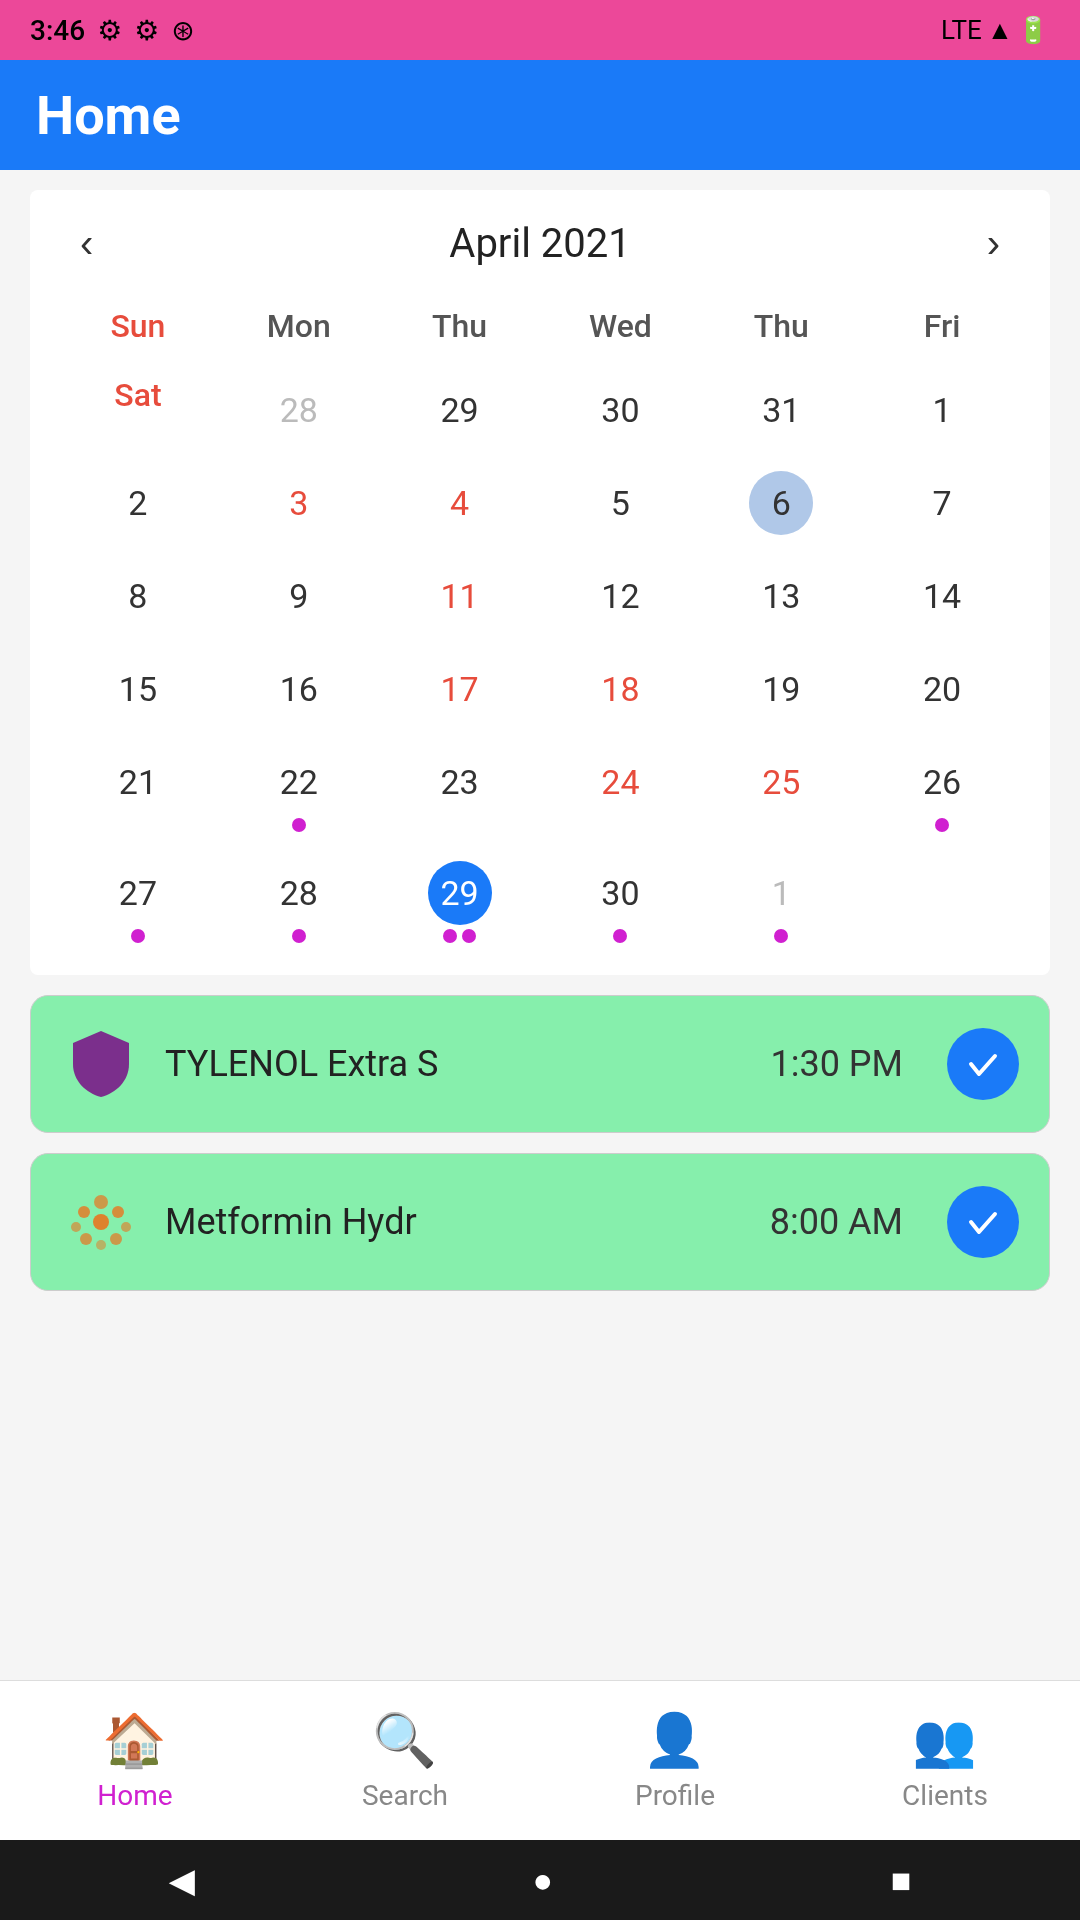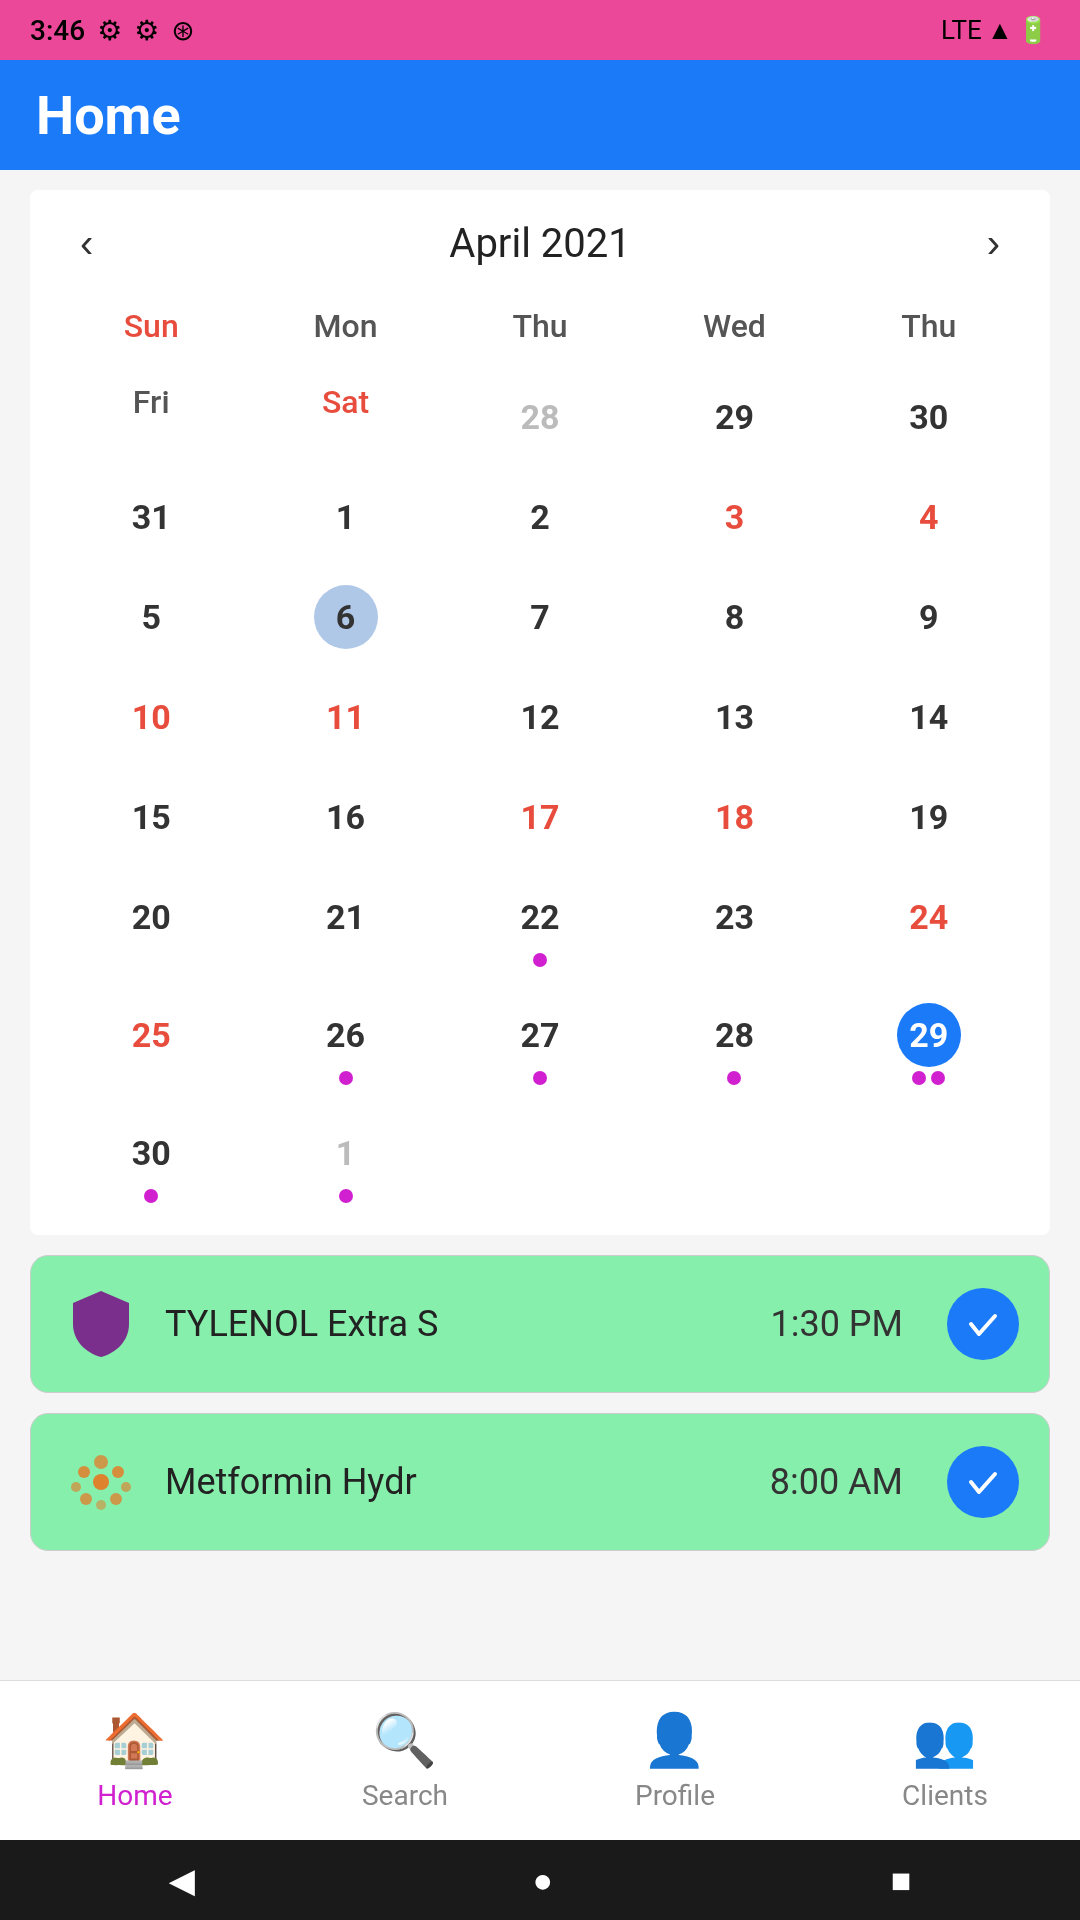--- a/index.html
+++ b/index.html
@@ -87,42 +87,41 @@
     }
     .calendar-month-title {
       font-size: 40px;
       font-weight: 400;
       color: #222;
     }
 
     
     .calendar-grid {
       display: grid;
-      grid-template-columns: repeat(5, 1fr);
-      gap: 12px;
+      grid-template-columns: repeat(6, 1fr);
+      gap: 5px;
     }
     .day-header {
       text-align: center;
       font-size: 32px;
       font-weight: 500;
       padding: 10px 0 16px;
     }
     .day-header.sun { color: #e74c3c; }
     .day-header.sat { color: #e74c3c; }
     .day-header.weekday { color: #555; }
 
     .day-cell {
       text-align: center;
       padding: 12px 0;
       font-size: 34px;
       position: relative;
       display: flex;
       flex-direction: column;
       align-items: center;
-      font-weight: bold;
     }
     .day-number {
       width: 64px;
       height: 64px;
       display: flex;
       align-items: center;
       justify-content: center;
       border-radius: 50%;
       position: relative;
       z-index: 1;
@@ -319,23 +318,20 @@
           <div class="day-number">6</div>
         </div>
         <div class="day-cell weekday">
           <div class="day-number">7</div>
         </div>
         <div class="day-cell weekday">
           <div class="day-number">8</div>
         </div>
         <div class="day-cell weekday">
           <div class="day-number">9</div>
-        </div>
-        <div class="day-cell sat">
-          <div class="day-number">10</div>
         </div>
         <div class="day-cell sun">
           <div class="day-number">11</div>
         </div>
         <div class="day-cell weekday">
           <div class="day-number">12</div>
         </div>
         <div class="day-cell weekday">
           <div class="day-number">13</div>
         </div>

